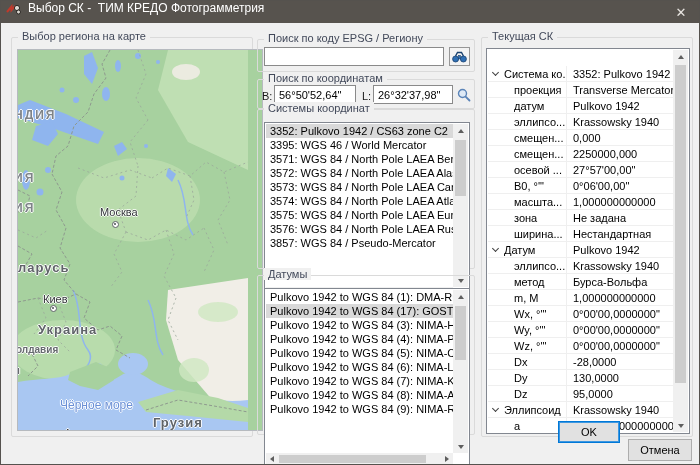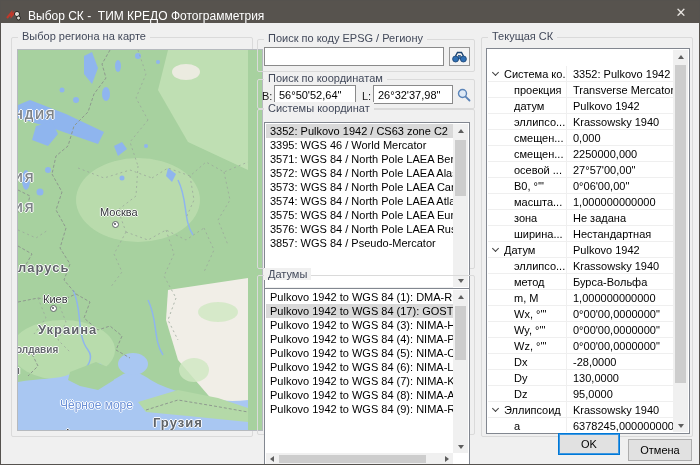--- a/index.html
+++ b/index.html
@@ -1,21 +1,21 @@
 <!DOCTYPE html>
 <html><head>
 <meta charset="utf-8">
 <style>
   * { margin:0; padding:0; box-sizing:border-box; }
   html,body { background:#cfcfcf; font-family:"Liberation Sans", sans-serif; }
   .dialog { position:relative; width:700px; height:465px; background:#f0f0f0;
             border:1px solid #55524e; overflow:hidden; }
   
   .titlebar { position:absolute; left:0; top:0; right:0; height:22px; background:#57534e;
-              display:flex; align-items:flex-end; color:#fff; }
+              display:flex; align-items:flex-start; color:#fff; }
   .app-icon { width:16px; height:16px; margin-left:5px; flex:0 0 auto; }
   .title { font-size:12px; margin-left:6px; white-space:pre; }
   .close-btn { position:absolute; right:0; top:0; width:36px; height:22px; display:flex;
                align-items:center; justify-content:center; color:#e8e5e1; font-size:13px; cursor:pointer; }
   
   .groupbox { position:absolute; border:1px solid #dadada; border-radius:2px; }
   .gb-label { position:absolute; top:-8px; left:6px; background:#f0f0f0; padding:0 4px;
               font-size:11px; color:#42495a; white-space:nowrap; }
   
   .map { position:absolute; left:5px; top:11px; width:246px; height:382px;
@@ -434,15 +434,15 @@
             <span class="tri up"></span>
           </div>
         <div class="sb-thumb" style="top:15px; height:318px;"></div>
         <div class="sb-arrow down">
             <span class="tri down"></span>
           </div>
       </div>
     </div>
   </div>
 
-  <button class="btn default" style="left:557px; top:432px; width:62px;">OK</button>
+  <button class="btn default" style="left:557px; top:420px; width:62px;">OK</button>
   <button class="btn" style="left:627px; top:438px; width:64px;">Отмена</button>
 </div>
 
 </body></html>

